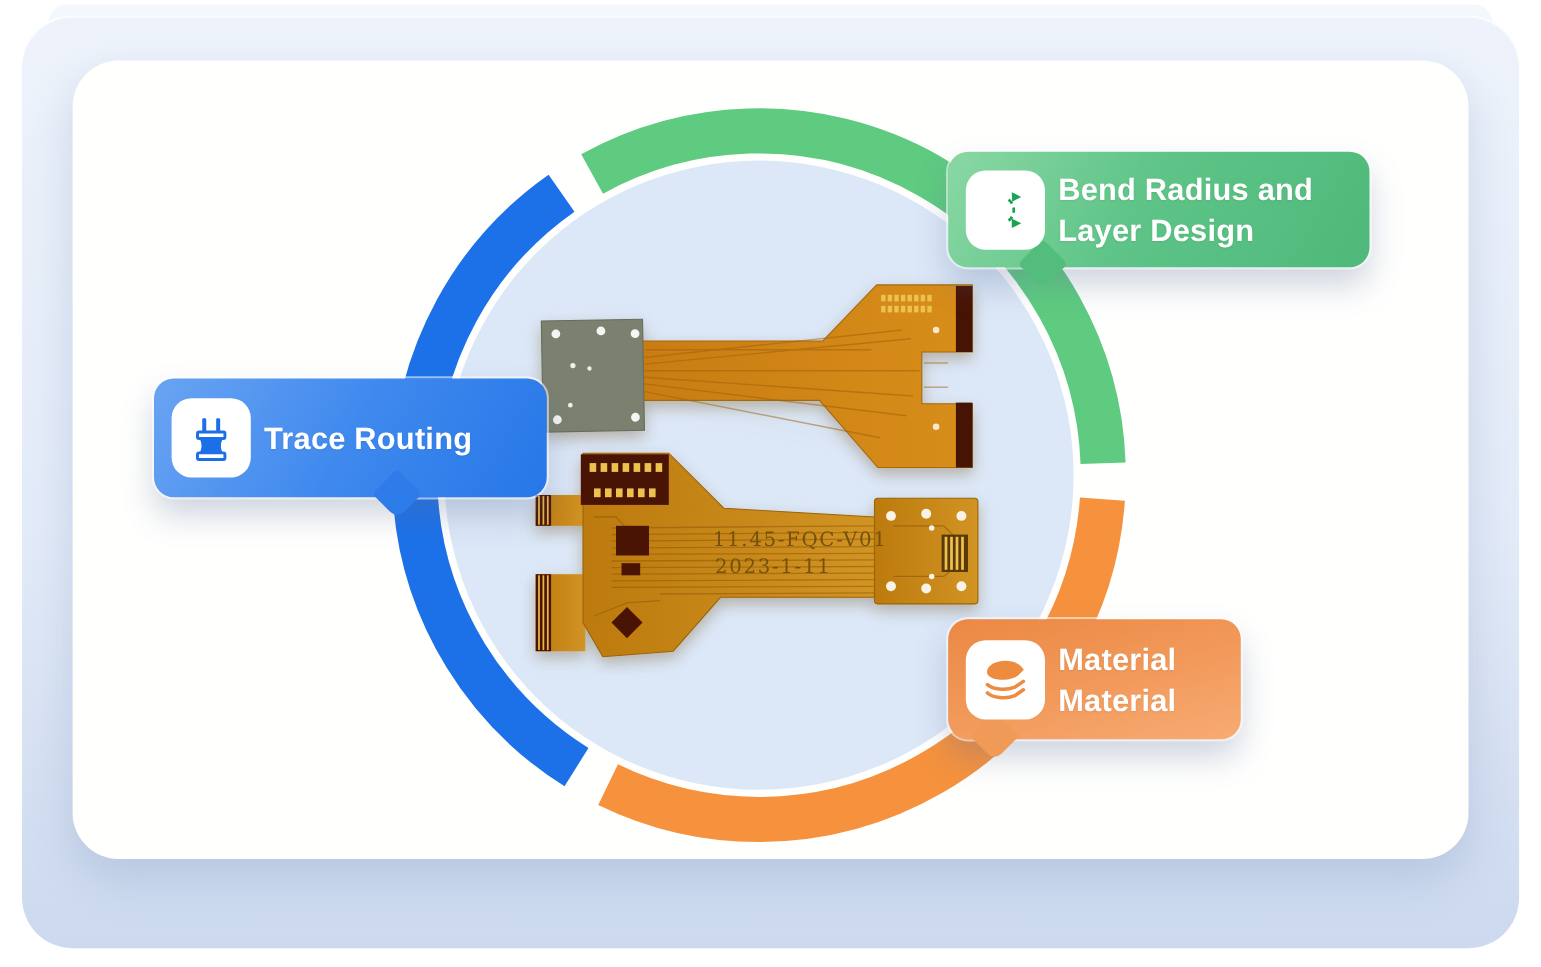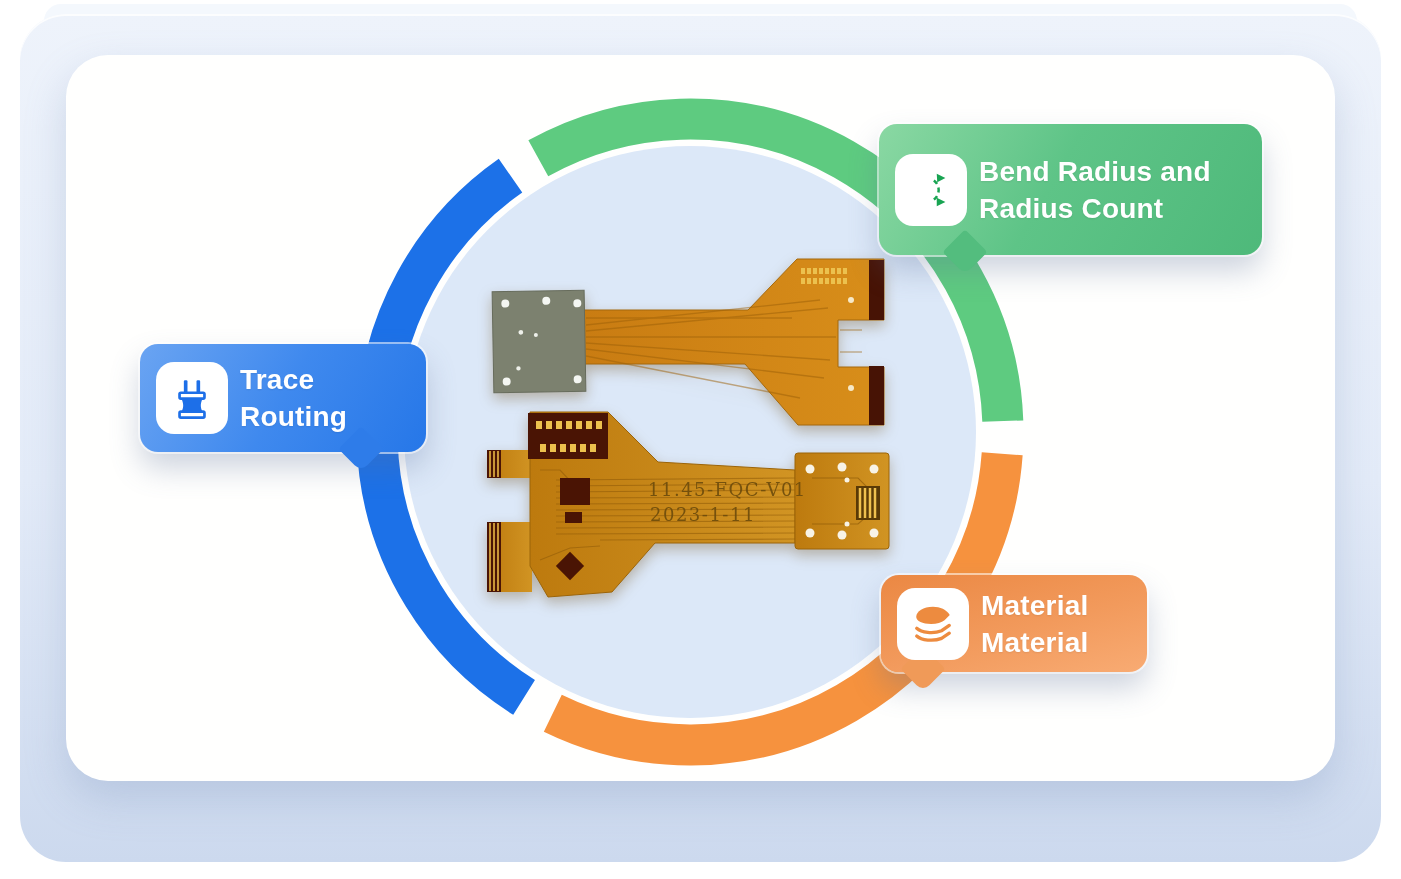--- a/index.html
+++ b/index.html
@@ -40,28 +40,28 @@
     margin-left:100px;font-size:28px;font-weight:700;line-height:37px;
     letter-spacing:.2px;text-shadow:0 1px 2px rgba(0,0,0,.08);
   }
   .callout .label span{display:block;}
   .tail{
     position:absolute;bottom:-13px;width:32px;height:32px;
     transform:rotate(45deg);border-radius:4px;border-bottom-right-radius:9px;
     z-index:-1;
   }
   .callout{z-index:5;}
-  .callout.green{left:862px;top:124px;width:383px;height:131px;
-    background:linear-gradient(120deg,#8ad8a3 0%,#5ec487 45%,#4eb97a 100%);margin-left:17px;}
+  .callout.green{left:862px;top:138px;width:383px;height:105px;
+    background:linear-gradient(120deg,#8ad8a3 0%,#5ec487 45%,#4eb97a 100%);}
   .callout.green .tail{left:70px;background:#53bd7e;}
-  .callout.blue{left:140px;top:344px;width:286px;height:108px;
+  .callout.blue{left:140px;top:344px;width:357px;height:108px;
     background:linear-gradient(120deg,#6aa4f2 0%,#3f89ee 50%,#2677e8 100%);}
   .callout.blue .tail{left:205px;background:#2e7ce9;}
-  .callout.orange{left:881px;top:563px;width:266px;height:97px;
-    background:linear-gradient(165deg,#eb8843 0%,#f29a5c 55%,#f8ab73 100%);margin-top:12px;}
+  .callout.orange{left:862px;top:563px;width:266px;height:109px;
+    background:linear-gradient(165deg,#eb8843 0%,#f29a5c 55%,#f8ab73 100%);}
   .callout.orange .tail{left:26px;background:#f09a58;}
 
   .pcb-shadow{filter:drop-shadow(0 6px 7px rgba(110,75,20,.35));}
   .silk{
     font-family:"DejaVu Serif",serif;font-size:18px;letter-spacing:1.5px;
     fill:#6f4d0c;opacity:.92;
   }
 </style>
 </head>
 <body>
@@ -220,21 +220,21 @@
     <div class="icon-tile">
       <svg width="46" height="46" viewBox="0 0 48 48">
         <path d="M21,10 A14,14 0 1 0 21,38 A13,13 0 0 1 21,10 Z" fill="#18a452"></path>
         <path d="M27,14 A12.5,12.5 0 0 1 27,34" fill="none" stroke="#18a452" stroke-width="2.6" stroke-dasharray="5 4"></path>
         <path d="M30,7 L39,11.5 L30.5,16 Z" fill="#18a452"></path>
         <path d="M30,32 L39,36.5 L30,41 Z" fill="#18a452"></path>
       </svg>
     </div>
     <div class="label">
       <span>Bend Radius and</span>
-      <span>Radius Count</span>
+      <span>Layer Design</span>
     </div>
   </div>
 
   <div class="callout blue">
     <div class="tail"></div>
     <div class="icon-tile">
       <svg width="46" height="46" viewBox="0 0 48 48">
         <rect x="15.5" y="5.5" width="3.8" height="14" rx="1.2" fill="#1d6fe8"></rect>
         <rect x="28.7" y="5.5" width="3.8" height="14" rx="1.2" fill="#1d6fe8"></rect>
         <rect x="11" y="18.5" width="26" height="6.2" rx="1.4" fill="#ffffff" stroke="#1d6fe8" stroke-width="2.8"></rect>

